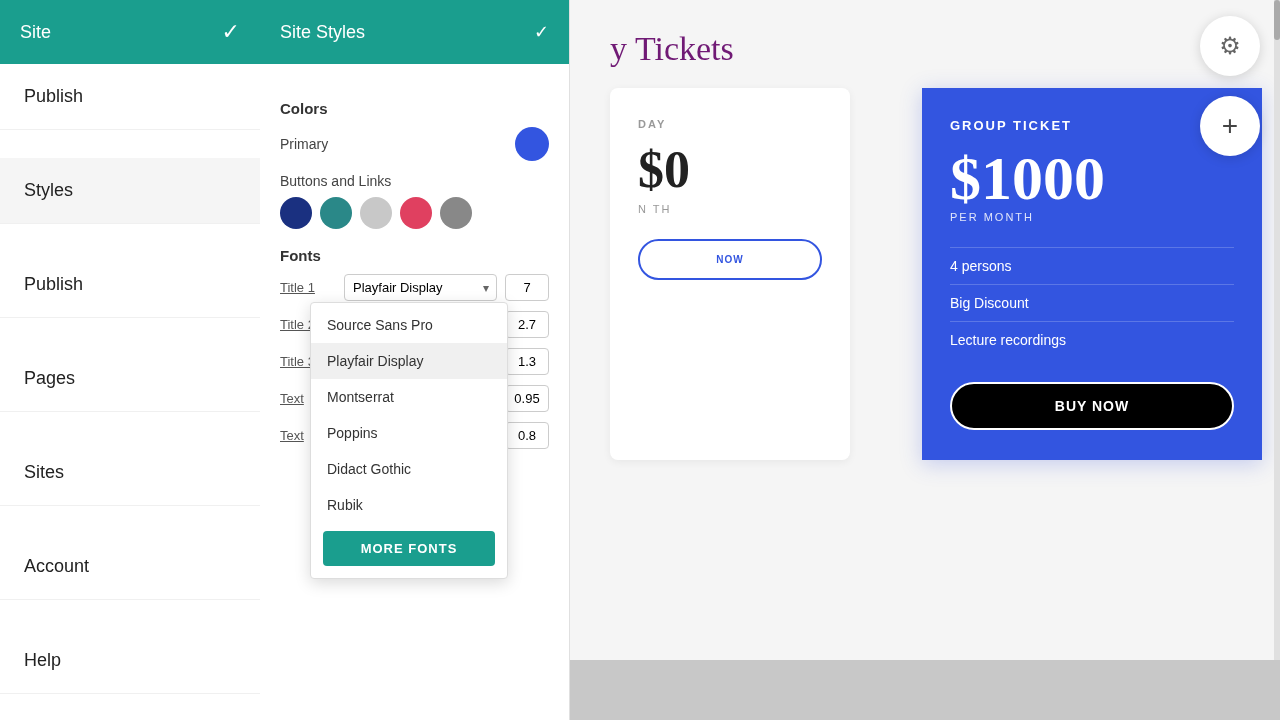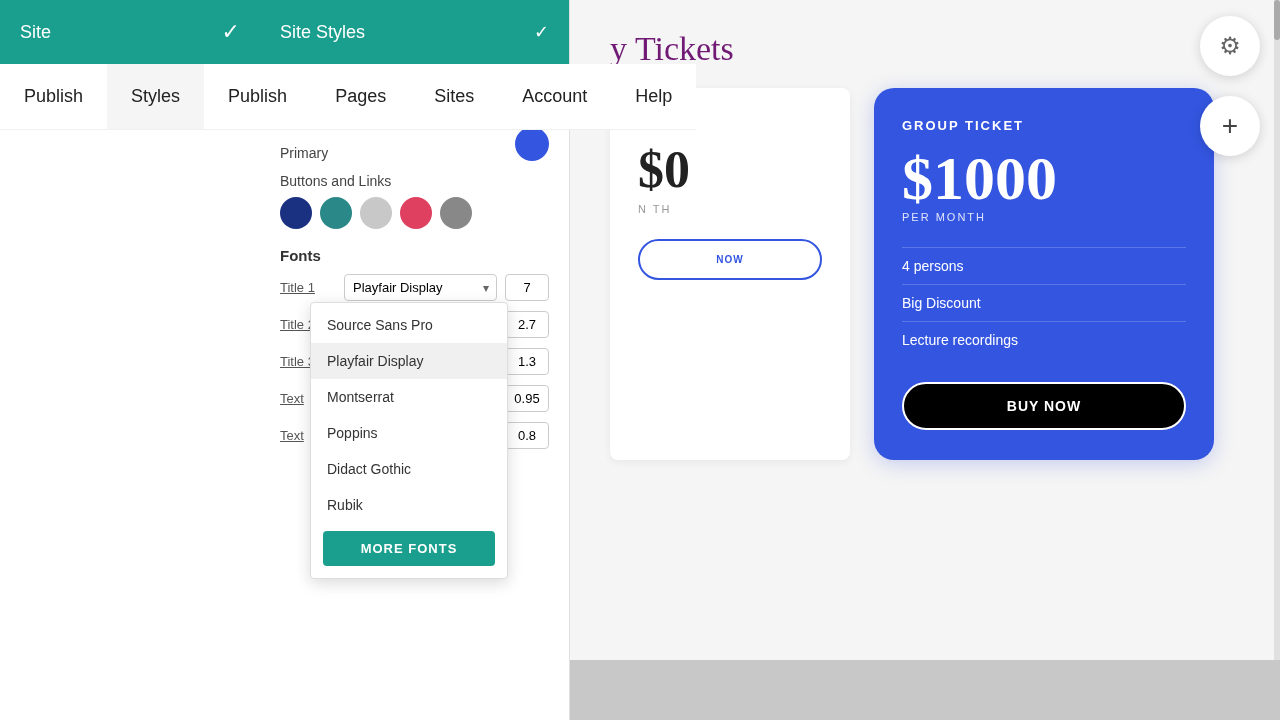--- a/index.html
+++ b/index.html
@@ -25,21 +25,22 @@
       height: 64px;
       font-size: 18px;
       font-weight: 500;
     }
     .sidebar-header .check-icon {
       font-size: 22px;
       color: #fff;
     }
     .sidebar-nav {
       display: flex;
-      flex-direction: row;
+      flex-direction: column;
+      gap: 28px;
     }
     .sidebar-nav-item {
       padding: 22px 24px;
       font-size: 18px;
       color: #222;
       cursor: pointer;
       border-bottom: 1px solid #f0f0f0;
       background: #fff;
     }
     .sidebar-nav-item.active {
@@ -75,21 +76,21 @@
     }
     .section-title {
       font-size: 15px;
       font-weight: 600;
       color: #333;
       margin-bottom: 10px;
       margin-top: 16px;
     }
     .primary-color {
       display: flex;
-      align-items: flex-end;
+      align-items: center;
       justify-content: space-between;
       margin-bottom: 12px;
     }
     .primary-label {
       font-size: 14px;
       color: #444;
     }
     .color-dot {
       width: 34px;
       height: 34px;
@@ -265,25 +266,26 @@
       font-size: 11px;
       letter-spacing: 2px;
       color: #999;
       text-transform: uppercase;
       margin-bottom: 24px;
     }
 
     
     .group-ticket-card {
       background: #3355e0;
-      border-radius: 20px;
+      border-radius: 0;
       padding: 30px 28px;
       min-width: 340px;
       color: #fff;
       box-shadow: 0 4px 20px rgba(50,80,220,0.25);
+      margin-left: 48px;
     }
     .group-ticket-type {
       font-size: 13px;
       font-weight: 700;
       letter-spacing: 2px;
       text-transform: uppercase;
       color: #fff;
       margin-bottom: 14px;
     }
     .group-ticket-price {

